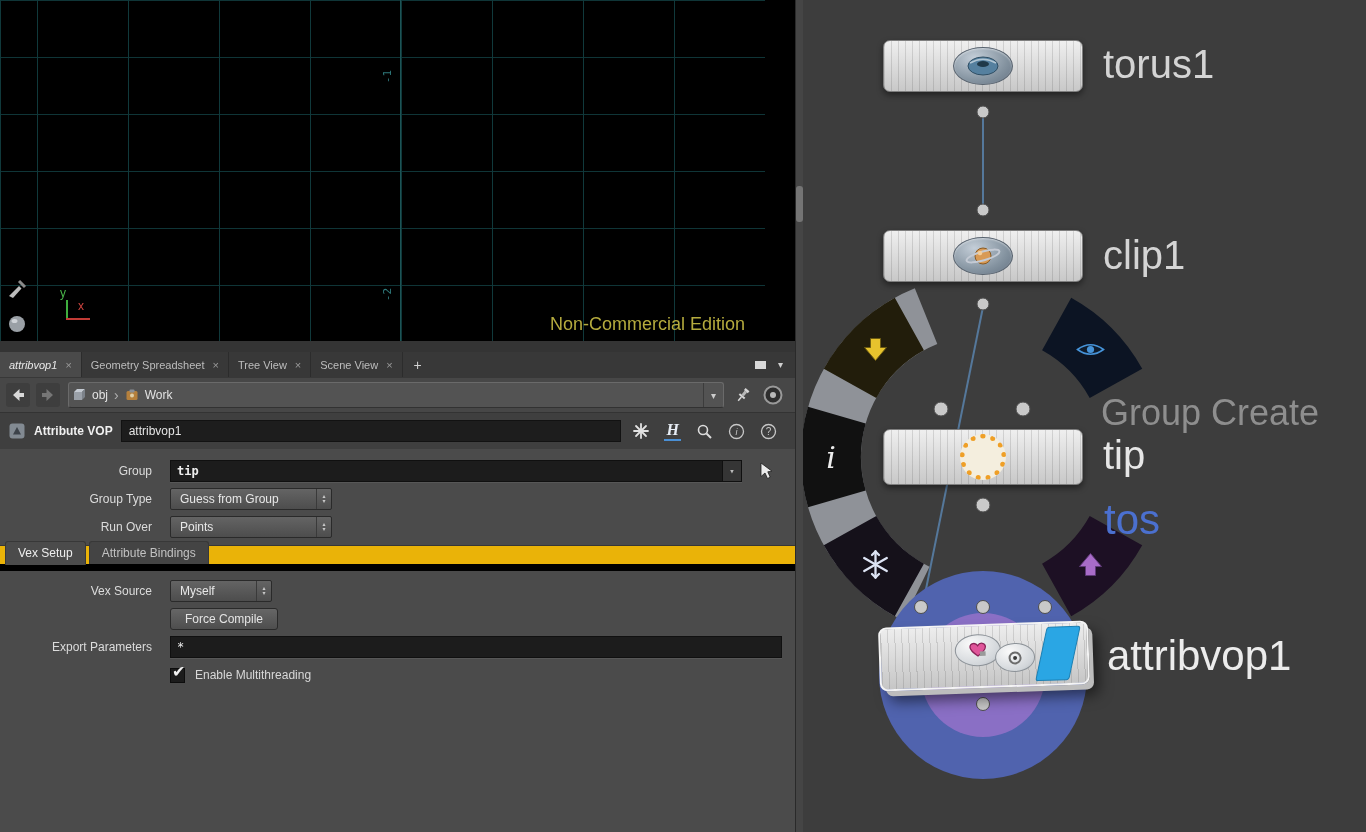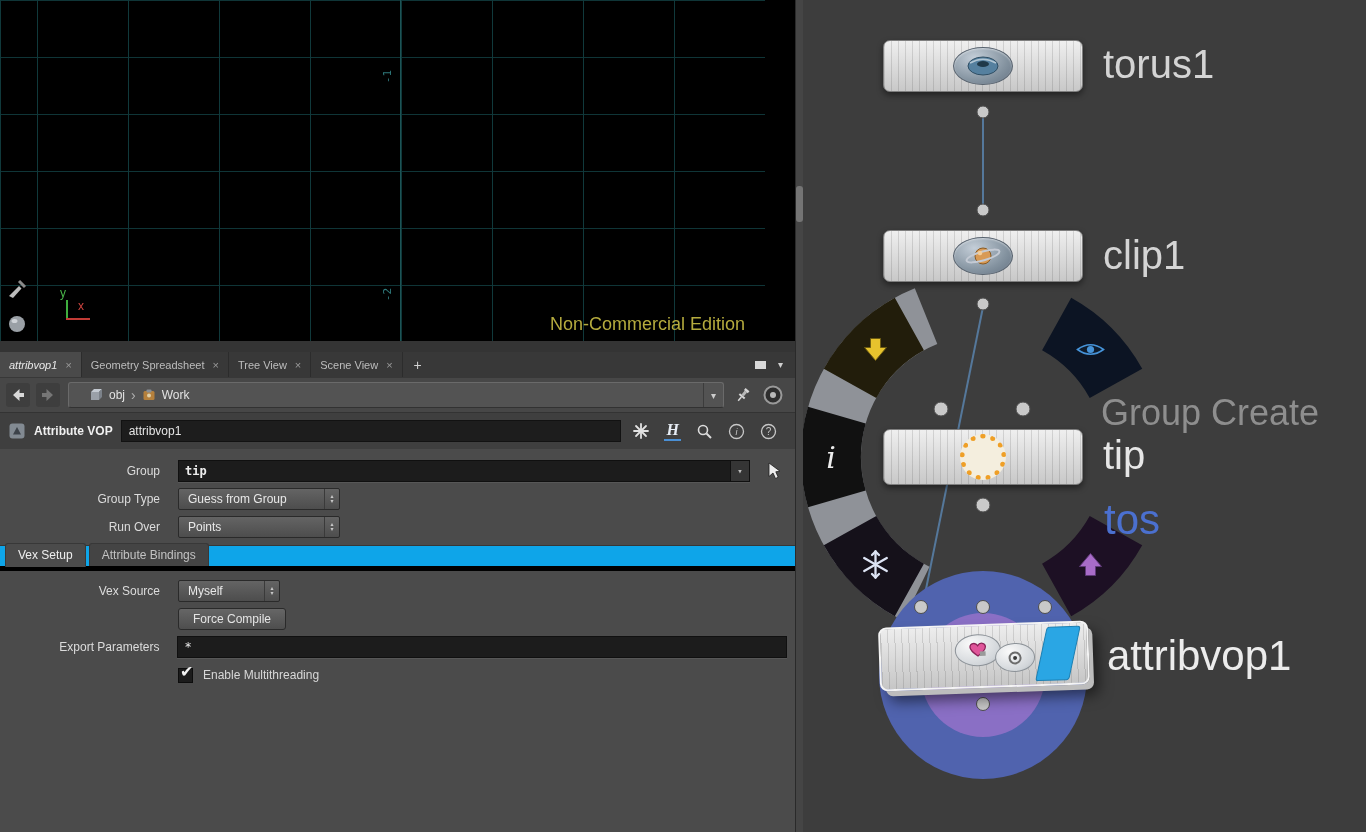--- a/index.html
+++ b/index.html
@@ -49,53 +49,53 @@
   #tabbar-right{margin-left:auto;display:flex;align-items:center;gap:12px;padding-right:12px;}
   .float-rect{width:11px;height:8px;background:#d8d8d8;}
   .menu-caret{color:#cfcfcf;font-size:10px;}
 
   
   #pathbar{position:absolute;left:0;top:377px;width:795px;height:35px;background:#474747;display:flex;
     align-items:center;border-top:1px solid #383838;}
   .nav-btn{width:24px;height:24px;display:flex;align-items:center;justify-content:center;margin-left:6px;
     background:#3e3e3e;border-radius:3px;}
   #path-combo{margin-left:8px;width:656px;height:26px;background:#535353;border:1px solid #6a6a6a;
-    border-bottom-color:#323232;border-radius:3px;display:flex;align-items:center;gap:6px;padding-left:20px;color:#e2e2e2;}
+    border-bottom-color:#323232;border-radius:3px;display:flex;align-items:center;gap:6px;padding-left:3px;color:#e2e2e2;}
   .crumb-sep{color:#b0b0b0;font-size:14px;line-height:1;}
   #combo-arrow{margin-left:auto;width:20px;height:24px;display:flex;align-items:center;justify-content:center;
     border-left:1px solid #3c3c3c;color:#cccccc;font-size:10px;}
   .pathbar-icon{margin-left:8px;display:flex;align-items:center;justify-content:center;width:22px;height:22px;}
 
   
   #nodeheader{position:absolute;left:0;top:412px;width:795px;height:37px;background:#3f3f3f;display:flex;
     align-items:center;gap:8px;padding:0 8px;border-top:1px solid #333;}
   #nh-type{font-weight:bold;color:#f0f0f0;white-space:nowrap;}
   #nh-name{width:500px;height:22px;background:#1d1d1d;border:1px solid #121212;color:#e4e4e4;
     display:flex;align-items:center;padding:0 7px;font-size:12px;}
   .nh-icon{width:24px;height:24px;display:flex;align-items:center;justify-content:center;}
   .h-logo{font-family:"Liberation Serif",serif;font-style:italic;font-weight:bold;font-size:16px;
     color:#e7edf5;border-bottom:2px solid #4a8fd4;line-height:1;padding:0 2px 1px;}
 
   
   #params{position:absolute;left:0;top:449px;width:795px;height:383px;background:#4b4b4b;padding-top:6px;}
-  .prow{display:flex;align-items:center;height:24px;margin:4px 8px;}
+  .prow{display:flex;align-items:center;height:24px;margin:4px 0;}
   .plabel{width:152px;text-align:right;margin-right:18px;white-space:nowrap;color:#dcdcdc;}
   .tfield{height:22px;background:#1c1c1c;border:1px solid #101010;box-shadow:0 1px 0 rgba(255,255,255,.07);
     display:flex;align-items:center;padding:0 6px;color:#ececec;
     font-family:"DejaVu Sans Mono",monospace;font-size:12px;position:relative;white-space:nowrap;overflow:hidden;}
   .field-drop{position:absolute;right:0;top:0;width:19px;height:100%;background:#353535;
     border-left:1px solid #101010;display:flex;align-items:center;justify-content:center;color:#bcbcbc;font-size:9px;}
   .menu-btn{height:22px;background:linear-gradient(#646464,#4d4d4d);border:1px solid #2a2a2a;border-radius:2px;
     display:flex;align-items:center;padding-left:9px;color:#e8e8e8;position:relative;}
   .spinner{margin-left:auto;width:15px;height:100%;border-left:1px solid #3a3a3a;display:flex;flex-direction:column;
     align-items:center;justify-content:center;color:#c8c8c8;font-size:6px;line-height:5px;}
   .push-btn{height:22px;padding:0 14px;background:linear-gradient(#666,#4e4e4e);border:1px solid #2a2a2a;
     border-radius:3px;color:#e4e4e4;display:flex;align-items:center;}
-  #sectabs{display:flex;align-items:flex-end;height:26px;background:#0ea5e9;margin-top:6px;
-    border-top:1px solid #373737;border-bottom:5px solid #000000;padding-left:5px;gap:3px;}
+  #sectabs{display:flex;align-items:flex-end;height:26px;background:#eab308;margin-top:6px;
+    border-top:1px solid #373737;border-bottom:7px solid #000000;padding-left:5px;gap:3px;}
   .sectab{padding:4px 12px;color:#c2c2c2;background:#444;border:1px solid #383838;border-bottom:none;
     border-radius:3px 3px 0 0;white-space:nowrap;}
   .sectab.active{background:#4b4b4b;color:#eee;margin-bottom:-1px;padding-bottom:5px;}
   #sec-content{padding-top:4px;}
   .chk{width:15px;height:15px;background:#1c1c1c;border:1px solid #0d0d0d;position:relative;margin-right:10px;flex:none;}
   .chk .mark{position:absolute;left:1px;top:-7px;color:#f2f2f2;font-size:16px;}
 
   
   #right-pane{position:absolute;left:803px;top:0;width:563px;height:832px;background:#3d3d3d;overflow:hidden;}
   #net-svg{position:absolute;left:0;top:0;}

